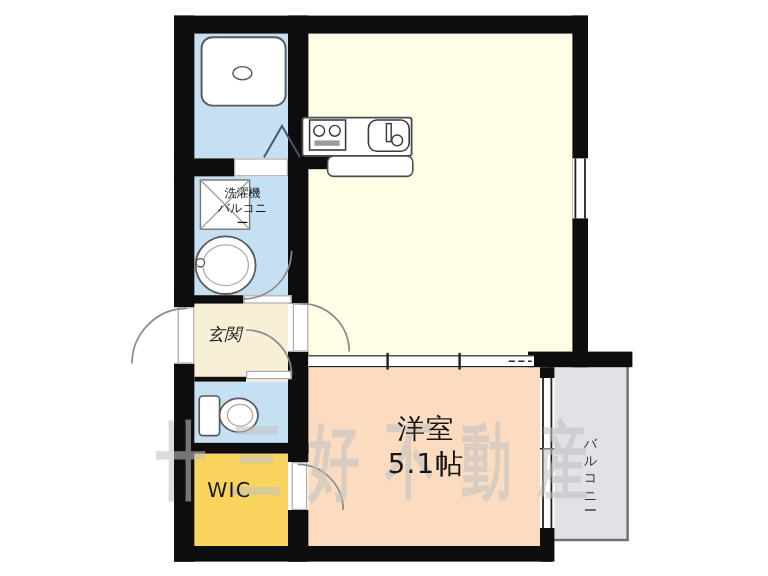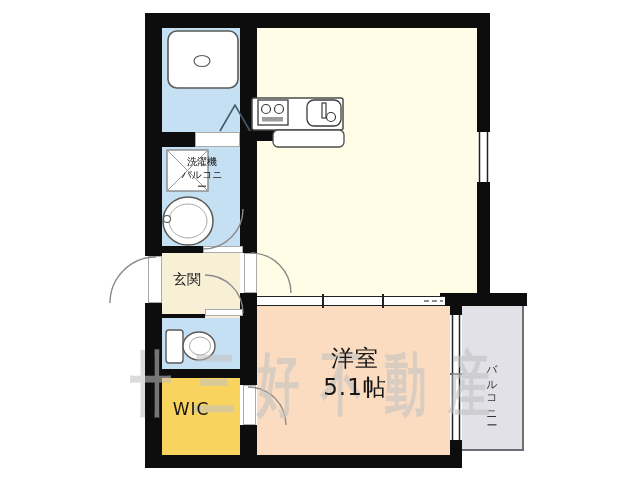--- a/index.html
+++ b/index.html
@@ -6,21 +6,21 @@
   .plan{position:relative;width:640px;height:480px;background:#fff;
         font-family:"DejaVu Sans","Liberation Sans",sans-serif;overflow:hidden;}
   .room{position:absolute;}
   .wall{position:absolute;background:#0d0d0d;}
   .thinline{position:absolute;background:#0d0d0d;}
   .gap{position:absolute;background:#ffffff;border:1px solid #ababab;box-sizing:border-box;}
   .svglayer{position:absolute;left:0;top:0;pointer-events:none;}
   .label{position:absolute;color:#161616;text-align:center;}
   .lbl-big{font-size:26px;line-height:31px;letter-spacing:1px;}
   .lbl-mid{font-size:23px;line-height:29px;letter-spacing:1px;}
-  .lbl-small{font-size:14px;line-height:17px;}
+  .lbl-small{font-size:14px;line-height:17px;font-style:italic;}
   .lbl-wic{font-size:17px;line-height:20px;letter-spacing:1px;}
   .lbl-tiny{font-size:10px;line-height:12.5px;letter-spacing:0px;}
   .lbl-vert{writing-mode:vertical-rl;text-orientation:upright;font-size:11px;
             letter-spacing:3px;color:#333;}
   .watermark{position:absolute;left:130px;top:338px;font-size:70px;font-weight:600;
              letter-spacing:36px;white-space:nowrap;color:rgba(193,193,193,0.58);
              transform:scaleX(0.6);transform-origin:left top;z-index:40;}
   .label{z-index:50;}
   .fill-bath{background:#c5e0f2;}
   .fill-hall{background:#f7f0d6;}

